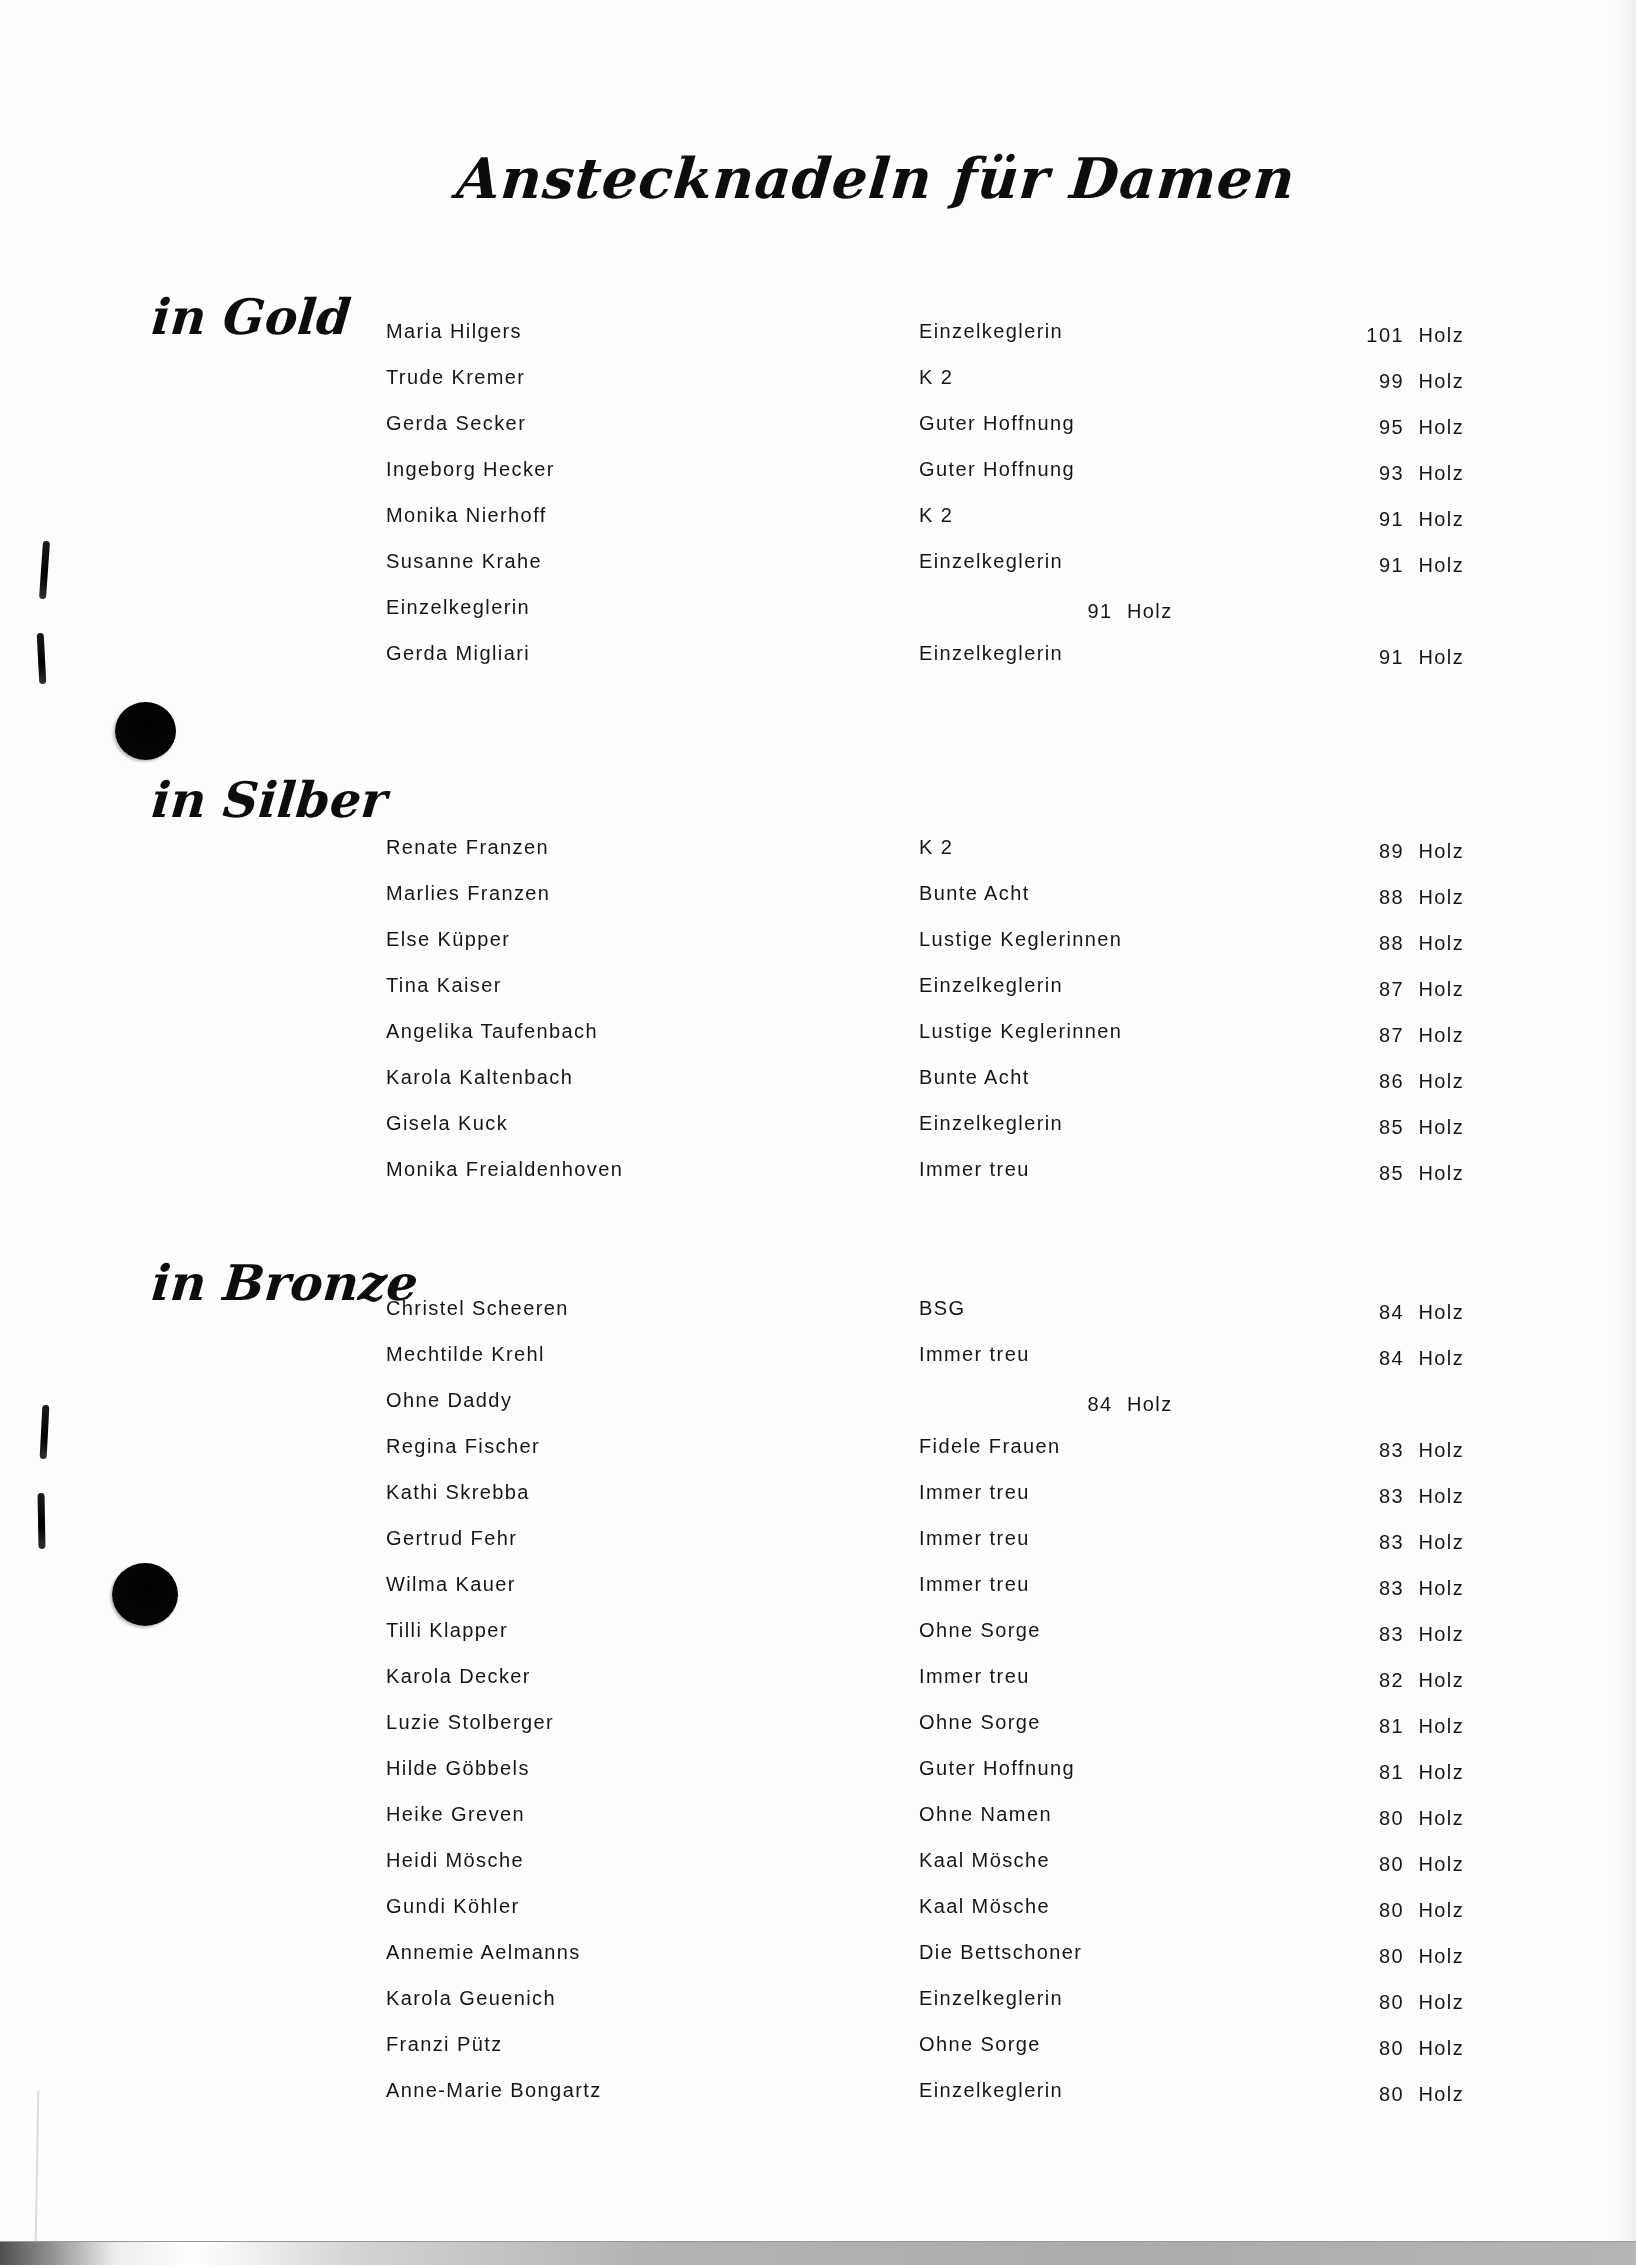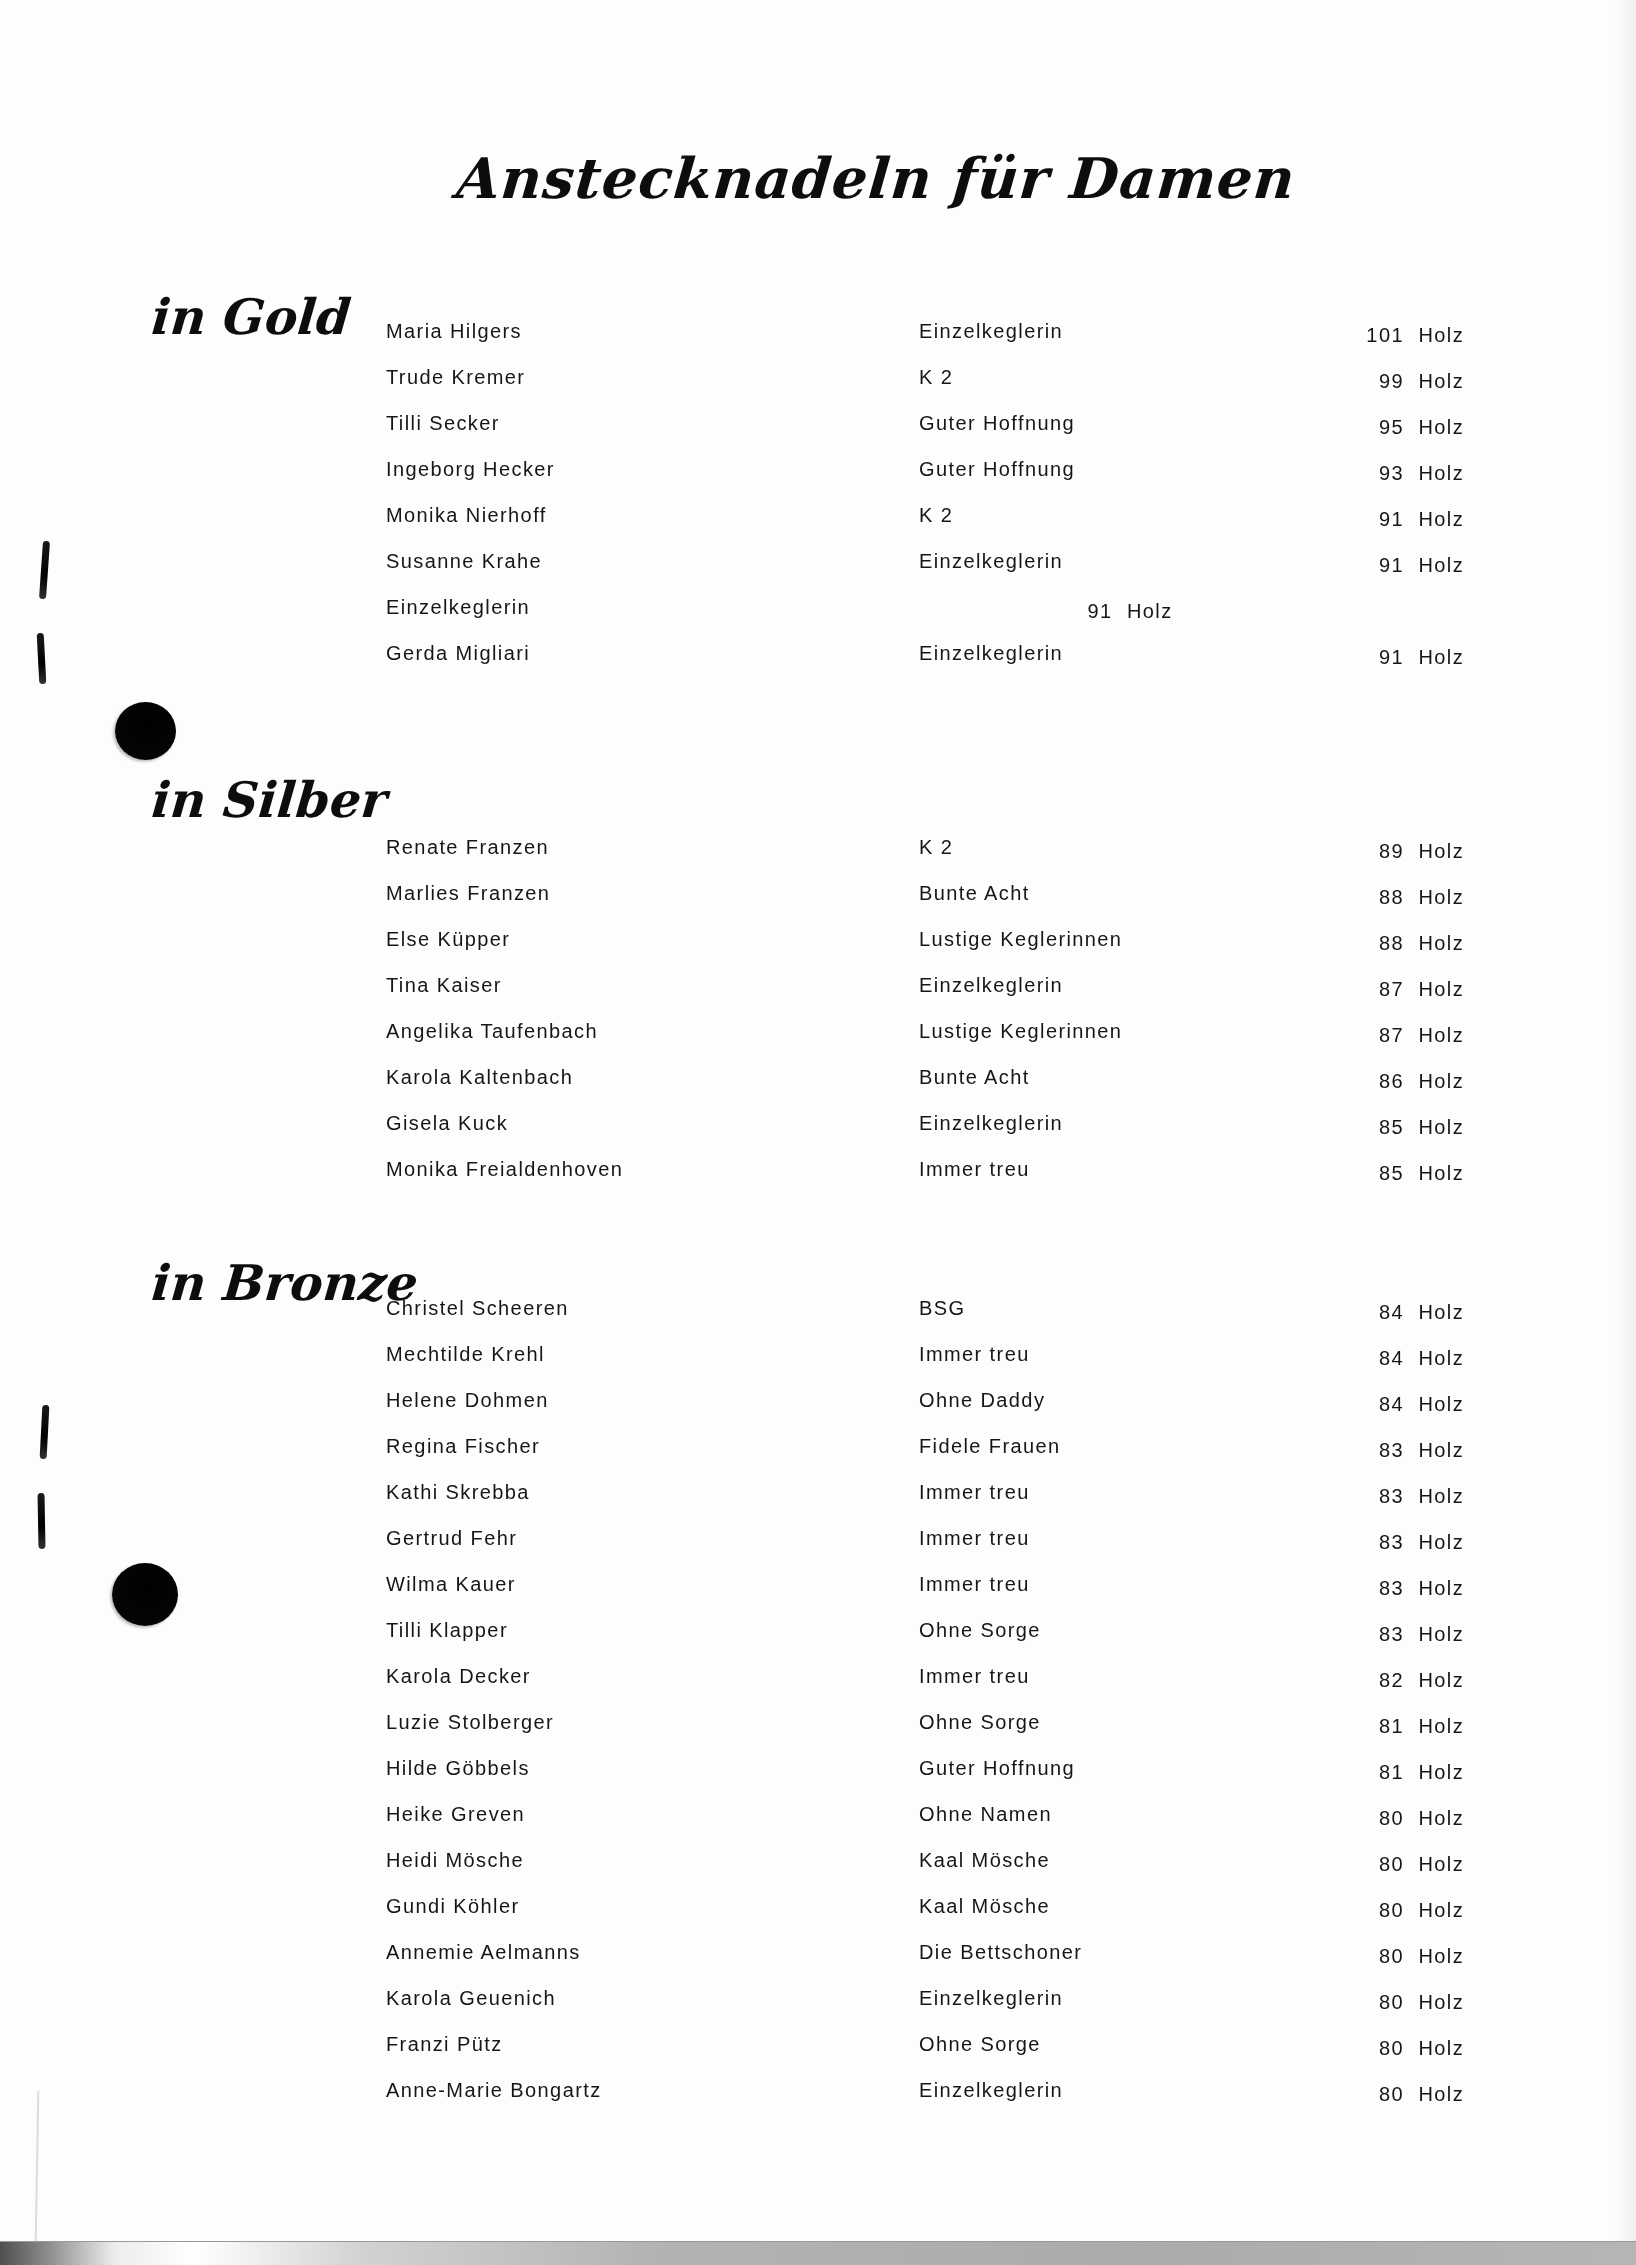--- a/index.html
+++ b/index.html
@@ -129,21 +129,21 @@
   <div class="row">
     <span class="cell-name">Trude Kremer</span>
     <span class="cell-club">K 2</span>
     <span class="cell-score">
       <span class="score-num">99</span>
       <span class="score-unit">Holz</span>
     </span>
   </div>
 
   <div class="row">
-    <span class="cell-name">Tilli Secker</span>
+    <span class="cell-name">Gerda Secker</span>
     <span class="cell-club">Guter Hoffnung</span>
     <span class="cell-score">
       <span class="score-num">95</span>
       <span class="score-unit">Holz</span>
     </span>
   </div>
 
   <div class="row">
     <span class="cell-name">Ingeborg Hecker</span>
     <span class="cell-club">Guter Hoffnung</span>
@@ -278,21 +278,20 @@
   <div class="row">
     <span class="cell-name">Mechtilde Krehl</span>
     <span class="cell-club">Immer treu</span>
     <span class="cell-score">
       <span class="score-num">84</span>
       <span class="score-unit">Holz</span>
     </span>
   </div>
 
   <div class="row">
-    <span class="cell-name">Helene Dohmen</span>
     <span class="cell-club">Ohne Daddy</span>
     <span class="cell-score">
       <span class="score-num">84</span>
       <span class="score-unit">Holz</span>
     </span>
   </div>
 
   <div class="row">
     <span class="cell-name">Regina Fischer</span>
     <span class="cell-club">Fidele Frauen</span>

